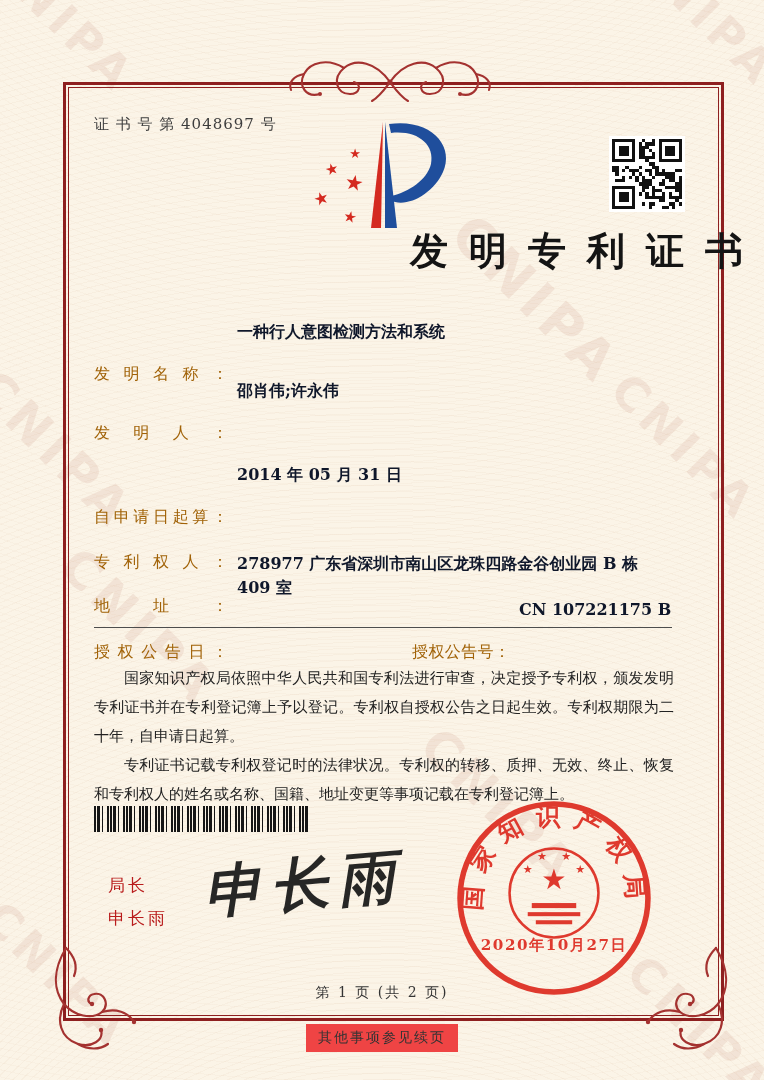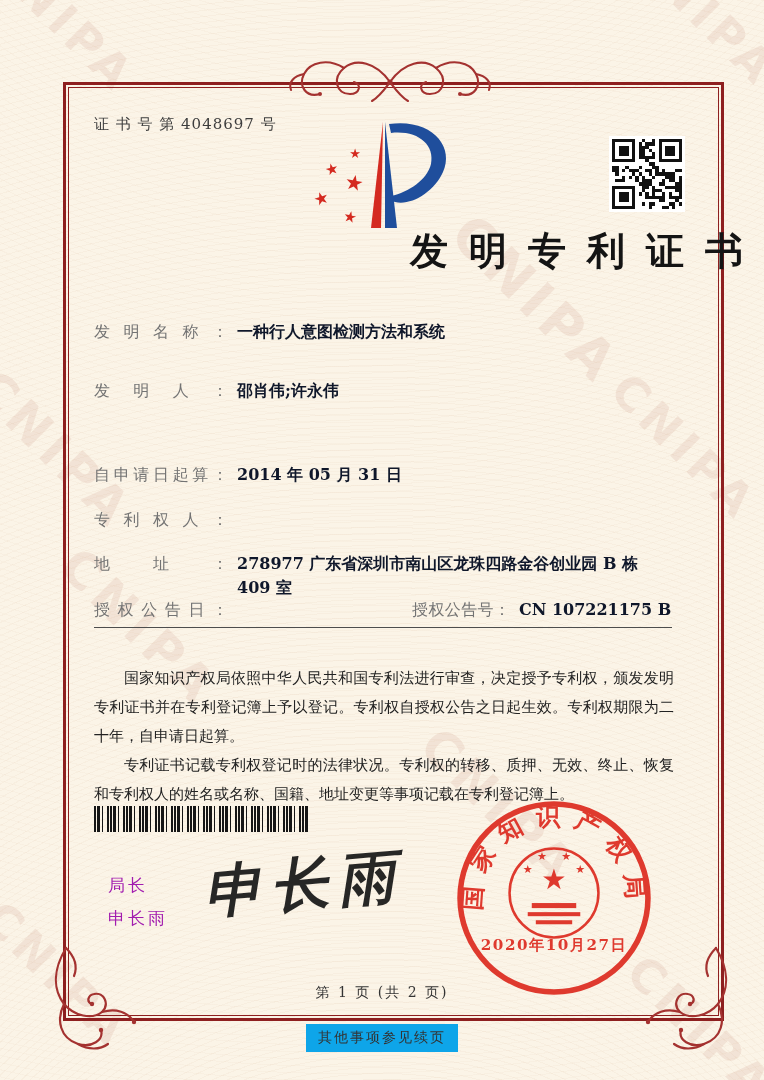--- a/index.html
+++ b/index.html
@@ -28,51 +28,51 @@
   .cert-no{position:absolute;left:94px;top:115px;font-size:15px;color:#3d3d3d;letter-spacing:1px;}
   .logo{position:absolute;left:293px;top:116px;width:178px;height:118px;}
   .doc-title{
     position:absolute;left:0;right:0;top:226px;text-align:right;
     font-size:38px;font-weight:bold;color:#141414;letter-spacing:21px;text-indent:21px;
   }
   .qr{position:absolute;left:609px;top:136px;width:76px;height:76px;background:#fff;padding:3px;box-sizing:border-box;}
   .qr svg{width:100%;height:100%;display:block;}
   .frow{position:absolute;left:94px;width:580px;display:flex;font-size:16px;line-height:24px;}
   .flabel{
-    display:inline-block;width:134px;flex:0 0 134px;color:#737373;
-    text-align:justify;text-align-last:justify;
+    display:inline-block;width:134px;flex:0 0 134px;color:#a16207;
+    text-align:justify;text-align-last:justify;margin-top:42px;
   }
   .fvalue{flex:1;color:#0f172a;padding-left:9px;font-weight:bold;}
   .grant-left{display:flex;width:318px;flex:0 0 318px;}
   .grant-left .flabel{width:134px;flex:0 0 134px;}
   .grant-right{display:flex;flex:1;}
   .grant-right .flabel{width:98px;flex:0 0 98px;}
   .sep{position:absolute;left:94px;top:627px;width:578px;height:1px;background:#4d4d4d;}
   .paras{position:absolute;left:94px;top:664px;width:580px;font-size:15px;line-height:29px;text-align:justify;color:#222;}
   .paras p{margin:0;text-indent:2em;}
   .barcode{
     position:absolute;left:94px;top:806px;width:216px;height:26px;
     background:repeating-linear-gradient(90deg,
       #161616 0 2px, transparent 2px 3px,
       #161616 3px 6px, transparent 6px 8px,
       #161616 8px 9px, transparent 9px 13px,
       #161616 13px 15px, transparent 15px 16px);
   }
-  .signoff{position:absolute;left:108px;top:869px;font-size:17px;line-height:33px;letter-spacing:3px;color:#a21caf;}
+  .signoff{position:absolute;left:108px;top:869px;font-size:17px;line-height:33px;letter-spacing:3px;color:#b91c1c;}
   .signature{
     position:absolute;left:208px;top:844px;width:240px;
     font-size:58px;font-weight:600;color:#161616;letter-spacing:9px;white-space:nowrap;
     transform:rotate(-5deg) skewX(-14deg);opacity:.92;
   }
   .seal{position:absolute;left:456px;top:800px;width:196px;height:196px;opacity:.9;}
   .seal svg{width:100%;height:100%;display:block;}
   .pagenum{position:absolute;left:0;right:0;top:984px;text-align:center;font-size:14px;letter-spacing:2px;color:#333;}
   .note{
     position:absolute;left:50%;top:1024px;transform:translateX(-50%);
-    background:#0ea5e9;padding:5px 12px;font-size:14px;letter-spacing:2px;color:#333;white-space:nowrap;
+    background:#ef4444;padding:5px 12px;font-size:14px;letter-spacing:2px;color:#333;white-space:nowrap;
   }
   .orn{position:absolute;z-index:3;pointer-events:none;}
   .orn svg{width:100%;height:100%;display:block;}
   .orn-top{left:270px;top:56px;width:240px;height:52px;}
   .orn-bl{left:44px;top:942px;width:96px;height:112px;}
   .orn-br{left:642px;top:942px;width:96px;height:112px;transform:scaleX(-1);}
 </style>
 </head>
 <body>
 

